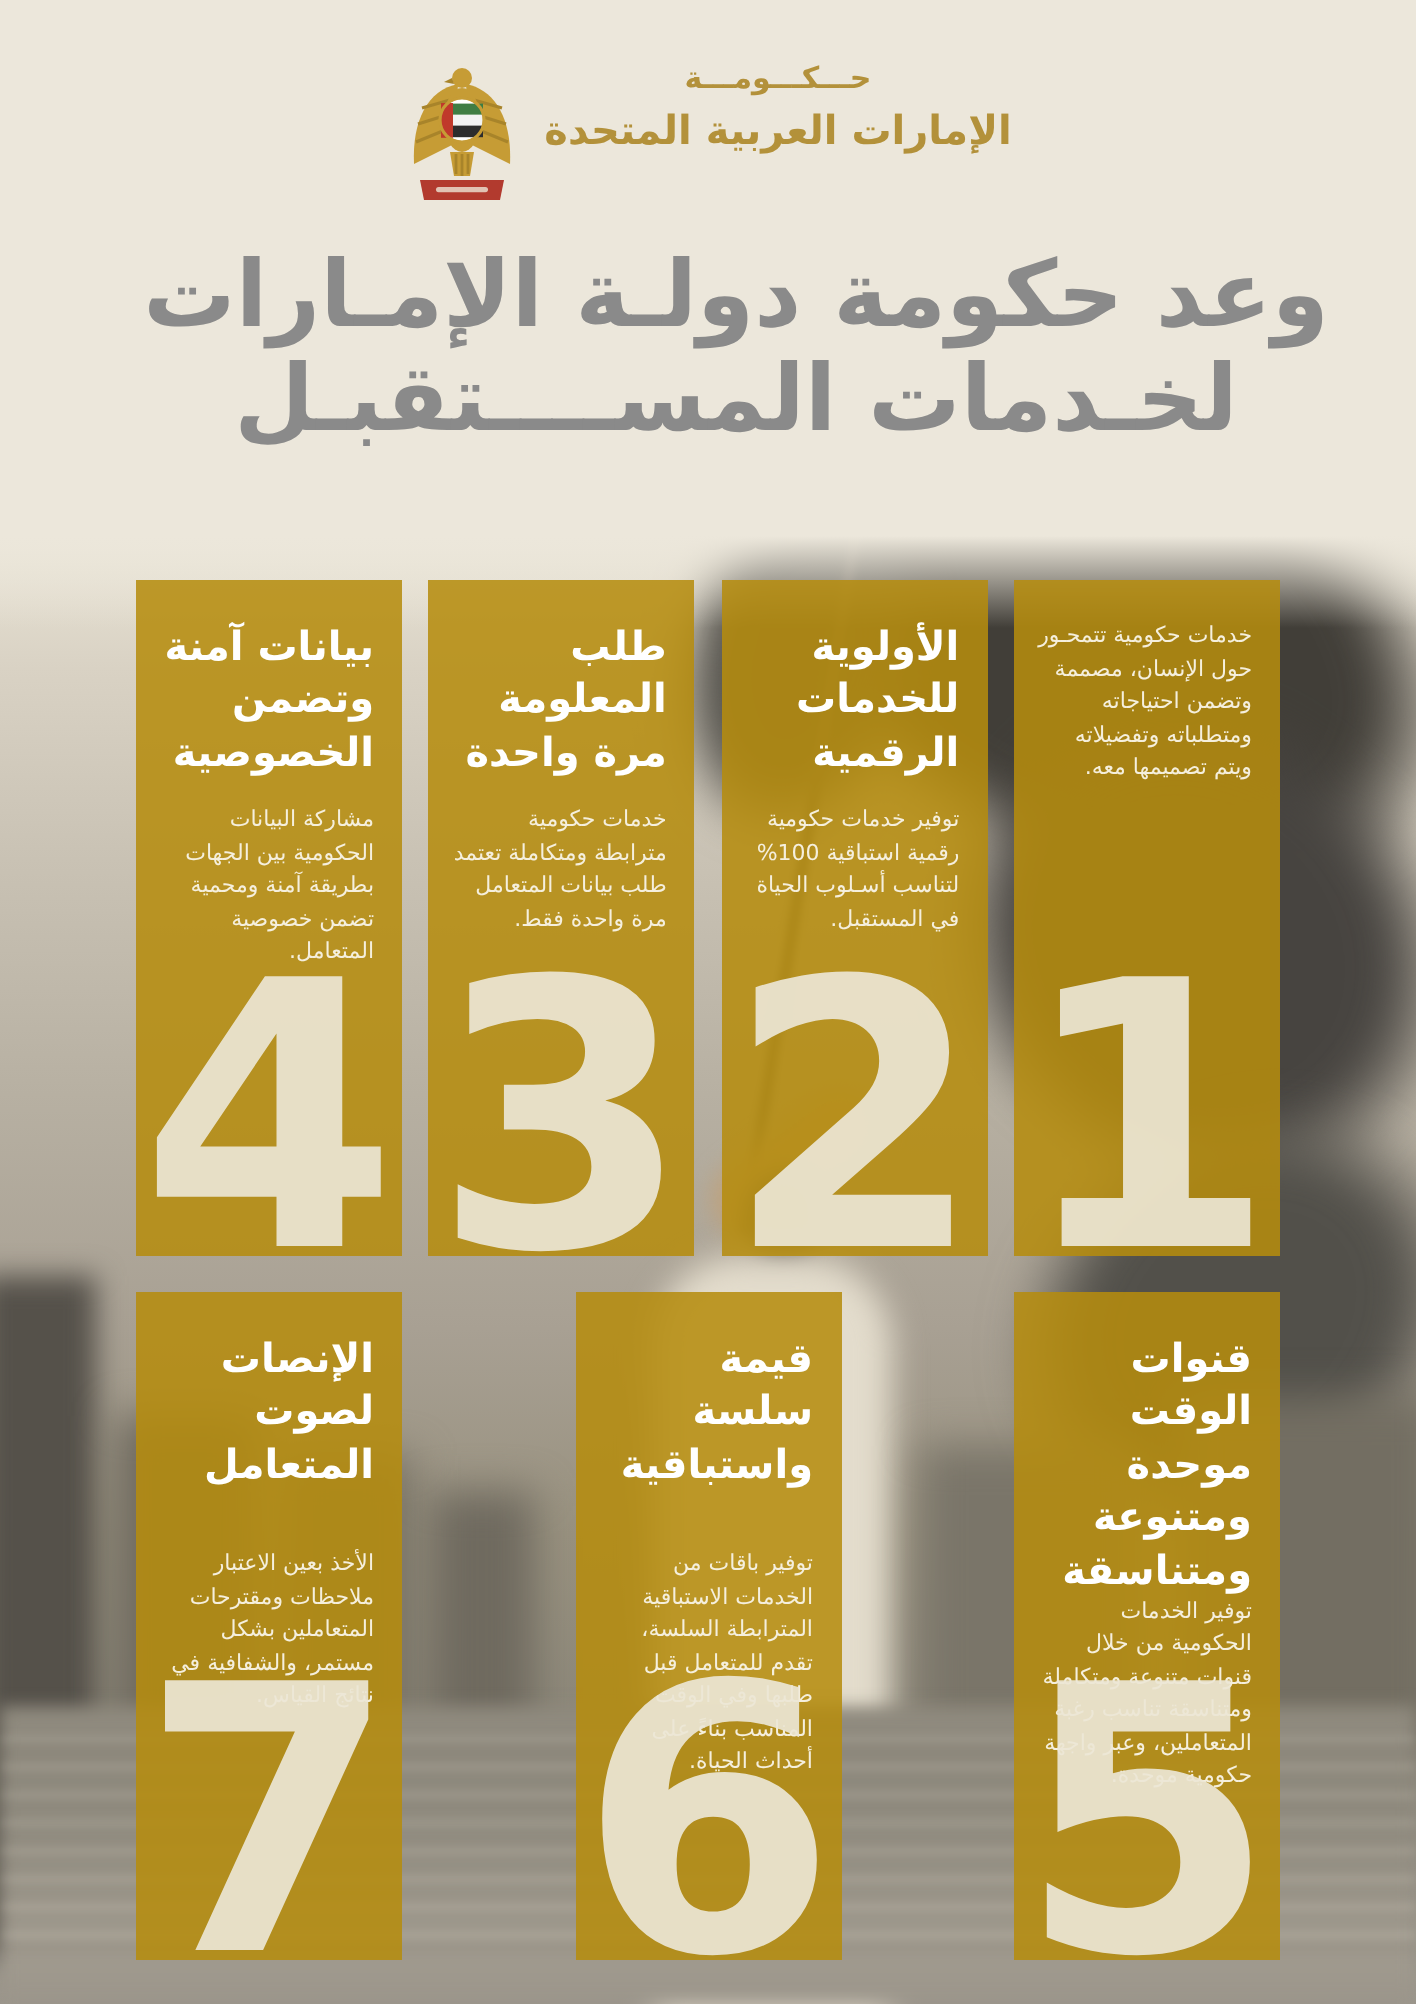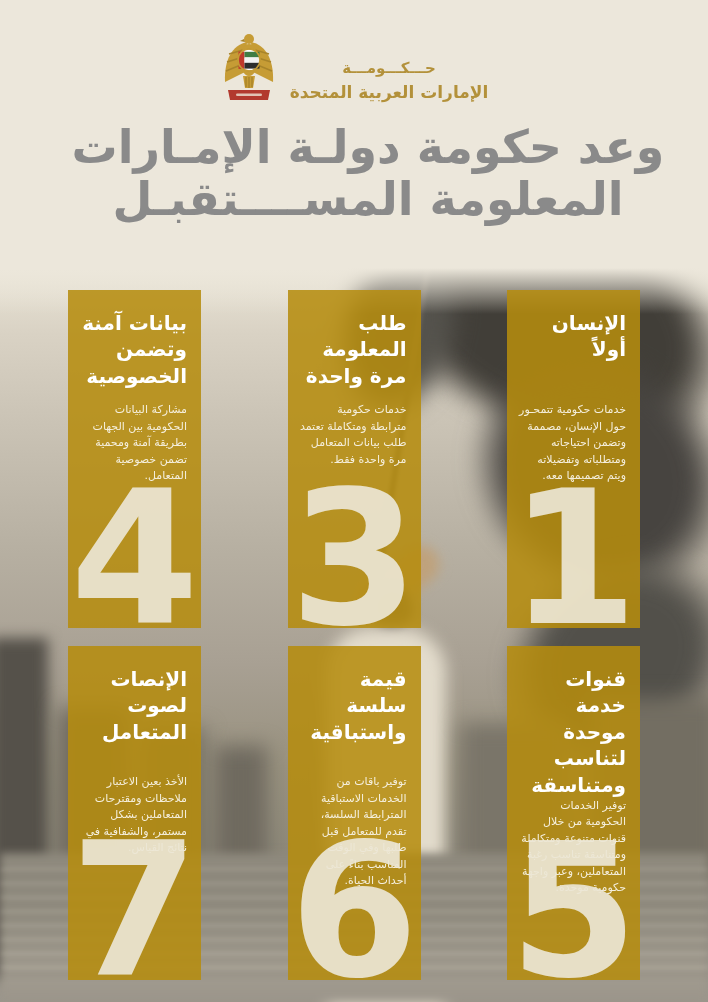--- a/index.html
+++ b/index.html
@@ -3,24 +3,24 @@
 <meta charset="utf-8">
 <style>
   html,body{margin:0;padding:0;background:#d8d3c6;}
   .poster{
     position:relative;width:708px;height:1002px;margin:0 auto;
     background:#ece7db;overflow:hidden;
     font-family:"DejaVu Sans",sans-serif;
   }
   
   .header{position:absolute;top:0;left:0;right:0;text-align:center;z-index:3;}
-  .logo-row{display:flex;justify-content:center;align-items:flex-end;gap:12px;margin-top:30px;direction:ltr;}
+  .logo-row{display:flex;justify-content:center;align-items:flex-start;gap:12px;margin-top:30px;direction:ltr;}
   .logo-text{direction:rtl;text-align:center;color:#b3913a;}
   .logo-gov{font-size:15px;font-weight:bold;letter-spacing:1px;margin-bottom:5px;}
-  .logo-country{font-size:17px;font-weight:bold;}
+  .logo-country{font-size:20px;font-weight:bold;}
   .main-title{margin-top:20px;direction:rtl;color:#8a8a8a;font-weight:bold;font-size:46px;line-height:1.13;margin-left:28px;}
   
   .photo{position:absolute;left:0;top:268px;width:708px;height:734px;overflow:hidden;z-index:1;
     background:linear-gradient(180deg,#e9e4d6 0%,#d9d2c4 9%,#c9c2b4 22%,#b7b0a2 38%,#a8a093 54%,#98917f 68%,#8d887a 80%,#918c82 90%,#9b968c 100%);}
   .ph{position:absolute;filter:blur(10px);}
   .flag1{left:400px;top:-60px;width:330px;height:230px;background:radial-gradient(ellipse at 45% 50%,#413e38 0 55%,rgba(65,62,56,0) 75%);transform:rotate(24deg);}
   .flag2{left:470px;top:90px;width:260px;height:230px;background:radial-gradient(ellipse at 50% 50%,#474440 0 52%,rgba(71,68,64,0) 75%);transform:rotate(40deg);}
   .flag3{left:520px;top:270px;width:200px;height:240px;background:radial-gradient(ellipse at 50% 50%,#52504a 0 48%,rgba(82,80,74,0) 72%);transform:rotate(55deg);}
   .flag4{left:340px;top:-30px;width:120px;height:180px;background:radial-gradient(ellipse at 50% 50%,#54524c 0 50%,rgba(84,82,76,0) 75%);transform:rotate(14deg);}
   .pole{left:398px;top:-10px;width:5px;height:360px;background:#6b655c;transform:rotate(9deg);filter:blur(2px);}
@@ -106,45 +106,49 @@
         <path d="M8,60 L50,60 L48,70 L10,70 Z" fill="#b23a2e"></path>
         <rect x="16" y="63.5" width="26" height="2.6" rx="1.3" fill="#e9dccb" opacity="0.85"></rect>
       </svg>
       <div class="logo-text">
         <div class="logo-gov">حـــكـــومـــة</div>
         <div class="logo-country">الإمارات العربية المتحدة</div>
       </div>
     </div>
     <div class="main-title">
       <div>وعد حكومة دولـة الإمـارات</div>
-      <div>المعلومة المســــتقبـل</div>
+      <div>لخـدمات المســــتقبـل</div>
     </div>
   </div>
 
   <div class="row row1">
     <div class="card">
-      <div class="card-title">الإنسان أولاً</div>
       <div class="card-desc">خدمات حكومية تتمحـور حول الإنسان، مصممة وتضمن احتياجاته ومتطلباته وتفضيلاته ويتم تصميمها معه.</div>
       <div class="card-num">1</div>
+    </div>
+    <div class="card">
+      <div class="card-title">الأولوية للخدمات الرقمية</div>
+      <div class="card-desc">توفير خدمات حكومية رقمية استباقية 100% لتناسب أسـلوب الحياة في المستقبل.</div>
+      <div class="card-num">2</div>
     </div>
     <div class="card">
       <div class="card-title">طلب المعلومة مرة واحدة</div>
       <div class="card-desc">خدمات حكومية مترابطة ومتكاملة تعتمد طلب بيانات المتعامل مرة واحدة فقط.</div>
       <div class="card-num">3</div>
     </div>
     <div class="card">
       <div class="card-title">بيانات آمنة وتضمن الخصوصية</div>
       <div class="card-desc">مشاركة البيانات الحكومية بين الجهات بطريقة آمنة ومحمية تضمن خصوصية المتعامل.</div>
       <div class="card-num">4</div>
     </div>
   </div>
 
   <div class="row row2">
     <div class="card">
-      <div class="card-title">قنوات خدمة موحدة لتناسب ومتناسقة</div>
+      <div class="card-title">قنوات الوقت موحدة ومتنوعة ومتناسقة</div>
       <div class="card-desc">توفير الخدمات الحكومية من خلال قنوات متنوعة ومتكاملة ومتناسقة تناسب رغبة المتعاملين، وعبر واجهة حكومية موحدة.</div>
       <div class="card-num">5</div>
     </div>
     <div class="card">
       <div class="card-title">قيمة سلسة واستباقية</div>
       <div class="card-desc">توفير باقات من الخدمات الاستباقية المترابطة السلسة، تقدم للمتعامل قبل طلبها وفي الوقت المناسب بناءً على أحداث الحياة.</div>
       <div class="card-num">6</div>
     </div>
     <div class="card">
       <div class="card-title">الإنصات لصوت المتعامل</div>

